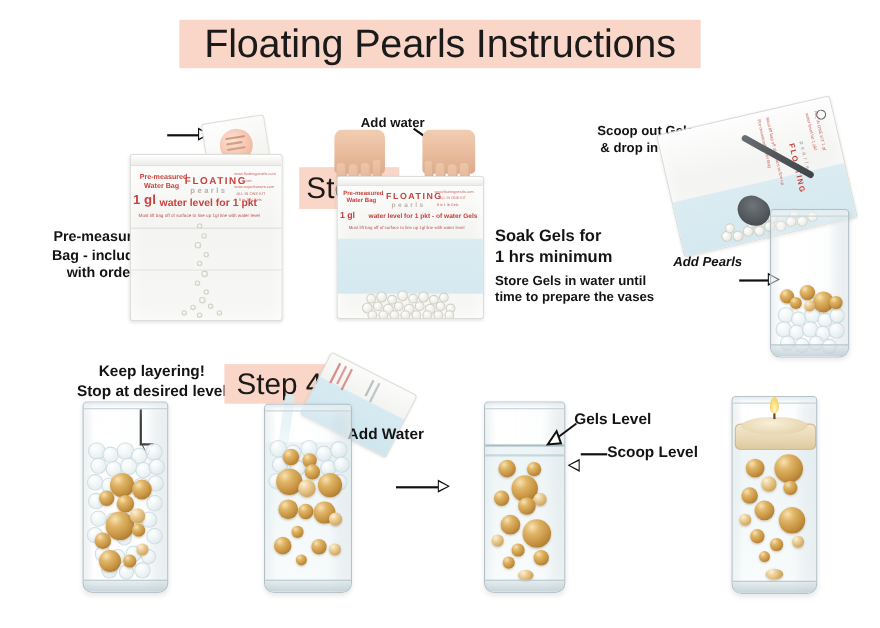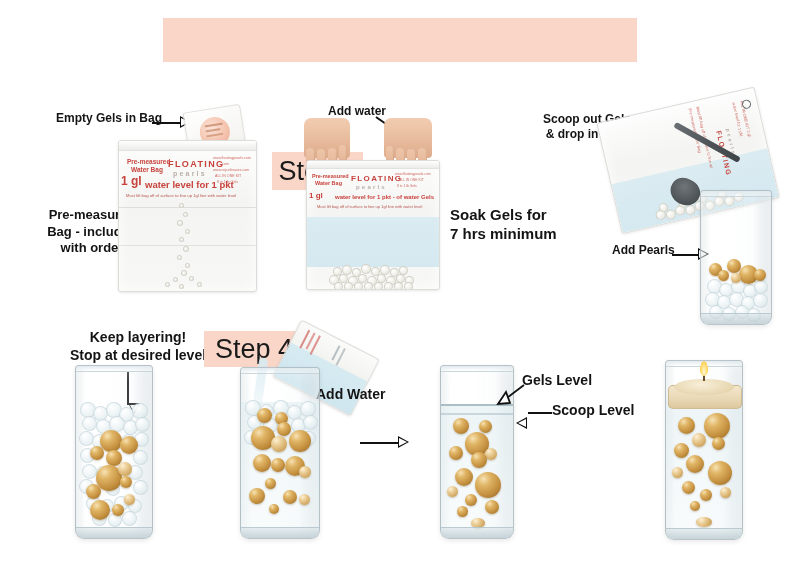--- a/index.html
+++ b/index.html
@@ -220,22 +220,22 @@
     position:absolute;border-radius:50%;
     border:1.5px solid #5b6165;background:transparent;
   }
 </style>
 </head>
 <body>
 
 <div id="page">
 
   <div class="abs" id="title-band"></div>
-
-  <div class="abs callout c12" style="left:56px;top:111px;width:124px;">Empty Gels in Bag</div>
+  <div class="abs" id="title-text">Floating Pearls Instructions</div>
+
   <div class="abs arrow-h" style="left:152px;top:122px;width:30px;"></div>
   <div class="abs arrow-head-r" style="left:180px;top:116px;">
     <div class="arrow-head-r-in"></div>
   </div>
 
   <div class="abs" style="left:186px;top:108px;width:56px;height:48px;transform:rotate(-9deg);
               background:linear-gradient(160deg,#ffffff,#f1f0ec);
               border:1px solid #e0dfda;border-radius:3px;
               box-shadow:0 1px 2px rgba(0,0,0,0.10);overflow:hidden;">
     <div style="position:absolute;left:13px;top:8px;width:30px;height:30px;border-radius:50%;
@@ -355,21 +355,23 @@
     <div class="gel-dot" style="left:37px;top:121px;width:7px;height:7px;"></div>
     <div class="gel-dot" style="left:47px;top:121px;width:7px;height:7px;"></div>
     <div class="gel-dot" style="left:57px;top:121px;width:7px;height:7px;"></div>
     <div class="gel-dot" style="left:67px;top:121px;width:7px;height:7px;"></div>
     <div class="gel-dot" style="left:77px;top:121px;width:7px;height:7px;"></div>
     <div class="gel-dot" style="left:87px;top:121px;width:7px;height:7px;"></div>
     <div class="gel-dot" style="left:97px;top:121px;width:7px;height:7px;"></div>
   </div>
 
   <div class="abs callout c15" style="left:450px;top:205px;width:160px;">Soak Gels for
-7 hrs minimum</div>
+1 hrs minimum</div>
+  <div class="abs callout c12" style="left:450px;top:248px;width:160px;">Store Gels in water until
+time to prepare the vases</div>
 
   <div class="abs callout c12 center" style="left:528px;top:112px;width:118px;">Scoop out Gels
 &amp; drop in vase</div>
 
 
   <div class="abs" style="left:608px;top:100px;width:190px;height:125px;transform:rotate(-13deg);">
     <div class="bag" style="position:absolute;left:0;top:0;width:160px;height:112px;">
       <div class="water-band" style="top:62px;height:50px;"></div>
       <div class="bag-text" style="left:96px;top:6px;font-size:4px;color:#cf6a62;transform:rotate(90deg);transform-origin:left top;">Pre-measured Water Bag</div>
       <div class="bag-text" style="left:104px;top:6px;font-size:4px;color:#cf6a62;transform:rotate(90deg);transform-origin:left top;">Must lift bag off of surface to line up</div>
@@ -391,21 +393,21 @@
       <div class="gel-dot" style="left:61px;top:92px;width:7px;height:7px;"></div>
       <div class="gel-dot" style="left:81px;top:92px;width:7px;height:7px;"></div>
       <div class="gel-dot" style="left:101px;top:92px;width:7px;height:7px;"></div>
     </div>
 
     <div class="spoon-handle" style="left:76px;top:16px;width:74px;height:6px;transform:rotate(42deg);transform-origin:left center;"></div>
     <div class="spoon-eye" style="left:146px;top:11px;width:7px;height:7px;transform:rotate(42deg);"></div>
     <div class="spoon-bowl" style="left:56px;top:74px;width:30px;height:26px;transform:rotate(42deg);"></div>
   </div>
 
-  <div class="abs callout c12" style="left:612px;top:243px;width:74px;">Add Pearls</div>
+  <div class="abs callout c12" style="left:612px;top:231px;width:74px;font-style:italic;">Add Pearls</div>
   <div class="abs arrow-h" style="left:672px;top:254px;width:28px;"></div>
   <div class="abs arrow-head-r" style="left:698px;top:248px;">
     <div class="arrow-head-r-in"></div>
   </div>
 
   <div class="abs vase" style="left:700px;top:190px;width:70px;height:133px;">
     <div class="vase-rim"></div>
 
     <div class="clear-gel" style="left:6px;top:88px;width:13px;height:13px;"></div>
     <div class="clear-gel" style="left:18px;top:92px;width:12px;height:12px;"></div>

